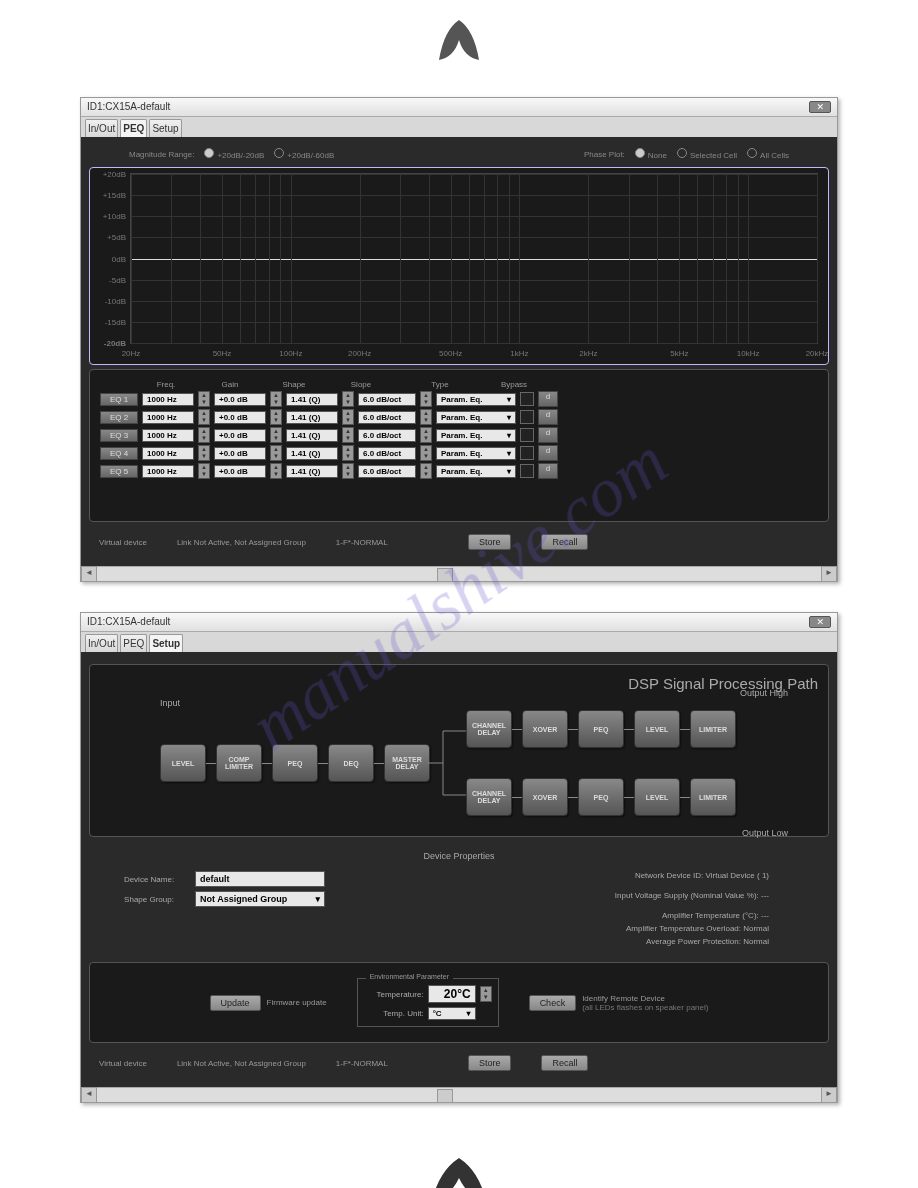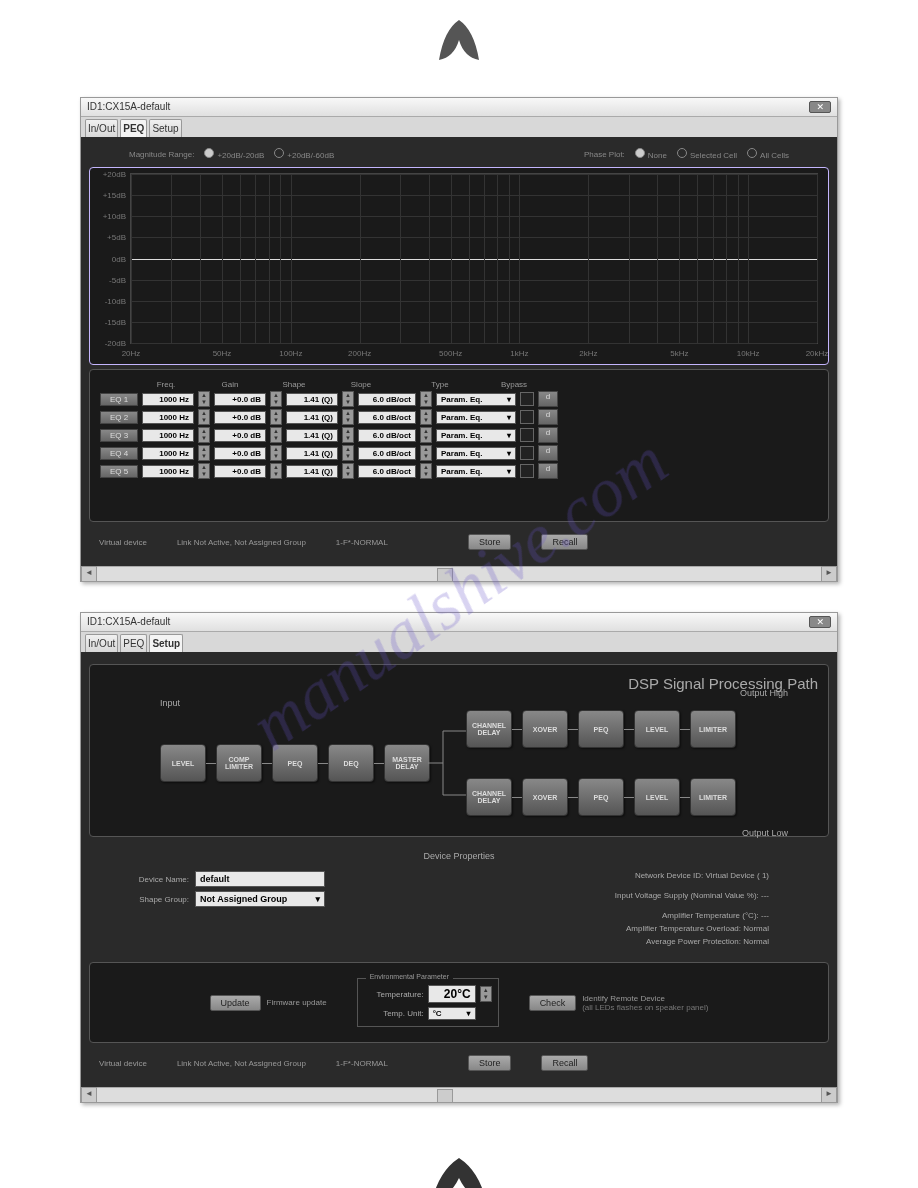--- a/index.html
+++ b/index.html
@@ -23,21 +23,21 @@
 .grid-line-v{position:absolute;top:0;bottom:0;border-left:1px solid #333}
 .zero-line{position:absolute;left:0;right:0;top:50%;border-top:1px solid #ddd}
 .y-label{position:absolute;left:-35px;width:30px;text-align:right;font-size:8px;color:#777;transform:translateY(-50%)}
 .x-label{position:absolute;bottom:-15px;font-size:8px;color:#777;transform:translateX(-50%)}
 .eq-panel{background:#1a1a1a;border:1px solid #555;border-radius:4px;padding:10px 10px 40px;margin:4px 0;position:relative}
 .eq-table{margin:0 auto}
 .eq-headers{display:flex;font-size:8px;color:#999;margin-bottom:2px}
 .eq-headers span{text-align:center}
 .eq-row{display:flex;align-items:center;gap:4px;margin-bottom:2px}
 .eq-name{background:linear-gradient(#888,#666);border:1px solid #444;padding:1px 6px;font-size:8px;color:#ddd;width:24px;text-align:center}
-.eq-input{background:#e8e8e8;border:1px solid #555;padding:1px 4px;font-size:8px;color:#000;text-align:right;font-weight:bold}
+.eq-input{background:#e8e8e8;border:1px solid #555;padding:1px 4px;font-size:8px;color:#000;text-align:left;font-weight:bold}
 .eq-spin{background:#999;border:1px solid #555;width:10px;height:14px;font-size:6px;display:flex;flex-direction:column}
 .eq-spin span{flex:1;text-align:center;line-height:6px;color:#333}
 .eq-select{background:#e8e8e8;border:1px solid #555;padding:1px 4px;font-size:8px;color:#000;text-align:left;font-weight:bold;width:70px;display:flex;justify-content:space-between}
 .eq-check{background:#222;border:1px solid #666;width:12px;height:12px}
 .eq-btn{background:linear-gradient(#888,#666);border:1px solid #444;width:18px;height:14px;font-size:8px;color:#ddd;text-align:center}
 .statusbar{display:flex;align-items:center;gap:30px;padding:8px 10px;font-size:8px;color:#999;background:#2a2a2a}
 .sb-btn{background:linear-gradient(#aaa,#888);border:1px solid #555;padding:2px 10px;font-size:9px;color:#222;border-radius:2px}
 .scrollbar{background:#ddd;height:14px;display:flex;align-items:center;border-top:1px solid #aaa}
 .scroll-arrow{width:14px;height:14px;background:#ccc;border:1px solid #999;font-size:8px;text-align:center;line-height:12px;color:#555}
 .scroll-track{flex:1;position:relative;height:14px}
@@ -50,21 +50,21 @@
 .dsp-conn{height:1px;background:#888;flex:0 0 10px}
 .dsp-input-chain{display:flex;align-items:center;gap:0}
 .dsp-output-group{display:flex;flex-direction:column;gap:30px;margin-left:30px;position:relative}
 .dsp-output-chain{display:flex;align-items:center;gap:0}
 .dsp-label{position:absolute;font-size:9px;color:#aaa}
 .dsp-model{font-size:16px;color:#ddd;padding:5px 0 0 60px}
 .props-panel{background:#2a2a2a;padding:10px 0}
 .props-title{text-align:center;font-size:9px;color:#aaa;margin-bottom:8px}
 .props-row{display:flex;padding:2px 20px;font-size:8px}
 .props-left{display:flex;align-items:center;gap:6px;width:280px}
-.props-left label{color:#aaa;width:80px;text-align:right}
+.props-left label{color:#aaa;width:80px;text-align:center}
 .props-input{background:#e8e8e8;border:1px solid #555;padding:2px 4px;font-size:9px;color:#000;width:120px;font-weight:bold}
 .props-select{background:#e8e8e8;border:1px solid #555;padding:2px 4px;font-size:9px;color:#000;width:120px;font-weight:bold;display:flex;justify-content:space-between}
 .props-right{flex:1;text-align:right;color:#aaa;font-size:8px;padding-right:40px}
 .env-panel{background:#1a1a1a;border:1px solid #555;border-radius:4px;padding:15px 30px;margin:4px 0;display:flex;align-items:center;gap:30px;justify-content:center}
 .env-group{display:flex;align-items:center;gap:6px;font-size:8px}
 .env-box{border:1px solid #555;padding:6px;display:flex;flex-direction:column;gap:4px;position:relative}
 .env-box-title{position:absolute;top:-6px;left:8px;background:#1a1a1a;padding:0 4px;font-size:7px;color:#999}
 .env-row{display:flex;align-items:center;gap:4px;font-size:8px}
 .env-row label{color:#aaa;width:60px;text-align:right}
 .env-input{background:#e8e8e8;border:1px solid #555;padding:1px 4px;font-size:12px;color:#000;width:38px;text-align:right;font-weight:bold}
@@ -121,21 +121,21 @@
             <div class="y-label" style="top: 37.5%;">+5dB</div>
             <div class="grid-line-h" style="top: 50%;"></div>
             <div class="y-label" style="top: 50%;">0dB</div>
             <div class="grid-line-h" style="top: 62.5%;"></div>
             <div class="y-label" style="top: 62.5%;">-5dB</div>
             <div class="grid-line-h" style="top: 75%;"></div>
             <div class="y-label" style="top: 75%;">-10dB</div>
             <div class="grid-line-h" style="top: 87.5%;"></div>
             <div class="y-label" style="top: 87.5%;">-15dB</div>
             <div class="grid-line-h" style="top: 100%;"></div>
-            <div class="y-label" style="top: 100%;">-20dB</div>
+            <div class="y-label" style="top: 100%; font-weight: bold;">-20dB</div>
             <div class="zero-line"></div>
             <div class="grid-line-v" style="left: 0%;"></div>
             <div class="grid-line-v" style="left: 5.86971%;"></div>
             <div class="grid-line-v" style="left: 10.0343%;"></div>
             <div class="grid-line-v" style="left: 13.2647%;"></div>
             <div class="grid-line-v" style="left: 15.904%;"></div>
             <div class="grid-line-v" style="left: 18.1356%;"></div>
             <div class="grid-line-v" style="left: 20.0687%;"></div>
             <div class="grid-line-v" style="left: 21.7738%;"></div>
             <div class="grid-line-v" style="left: 23.299%;"></div>

